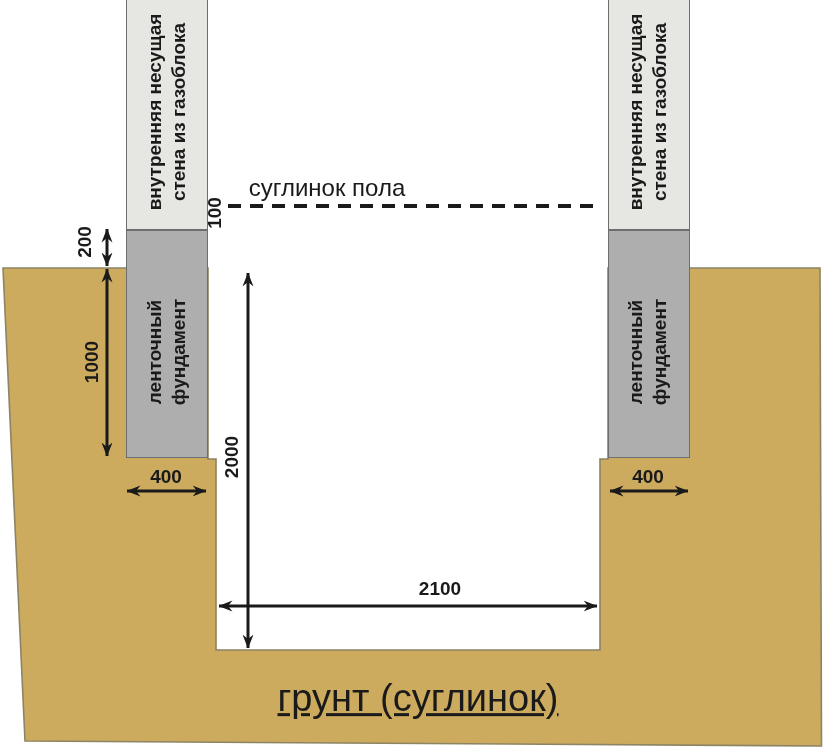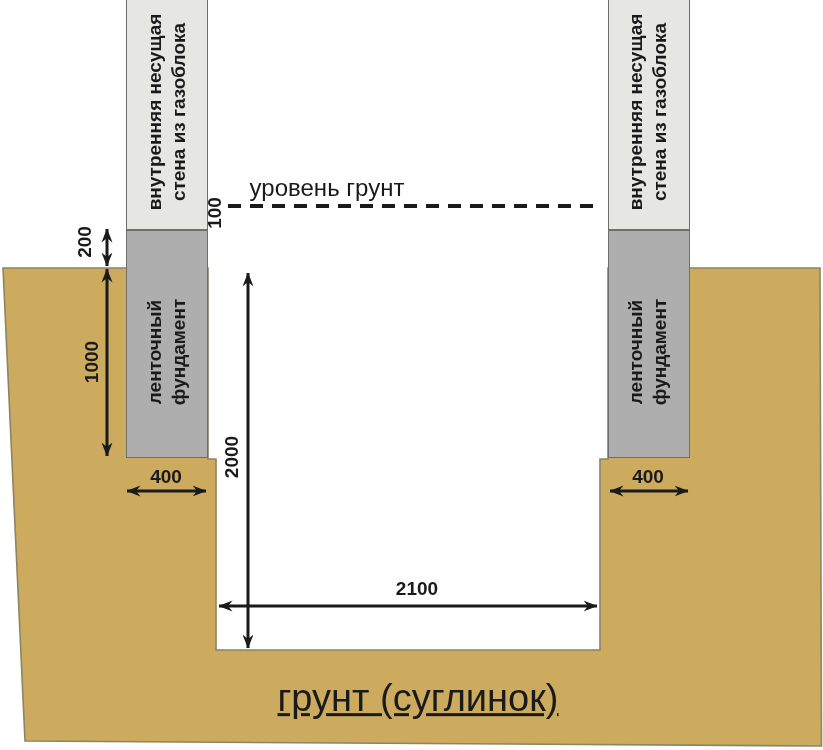--- a/index.html
+++ b/index.html
@@ -83,25 +83,25 @@
 
   <div class="lbl rot block-label" style="left:167px;top:352px;">
     <div>ленточный</div>
     <div>фундамент</div>
   </div>
   <div class="lbl rot block-label" style="left:648px;top:352px;">
     <div>ленточный</div>
     <div>фундамент</div>
   </div>
 
-  <div class="lbl floor-label" style="left:327px;top:188px;">уровень грунт</div>
+  <div class="lbl floor-label" style="left:327px;top:188px;">суглинок пола</div>
 
   <div class="lbl rot dim" style="left:215px;top:213px;">100</div>
   <div class="lbl rot dim" style="left:85px;top:242px;">200</div>
   <div class="lbl rot dim" style="left:92px;top:362px;">1000</div>
   <div class="lbl rot dim" style="left:232px;top:457px;">2000</div>
   <div class="lbl dim" style="left:166px;top:477px;">400</div>
   <div class="lbl dim" style="left:648px;top:477px;">400</div>
-  <div class="lbl dim" style="left:417px;top:589px;">2100</div>
+  <div class="lbl dim" style="left:440px;top:589px;">2100</div>
 
   <div class="lbl ground-label" style="left:418px;top:699px;">грунт (суглинок)</div>
 
 </div>
 
 </body></html>

